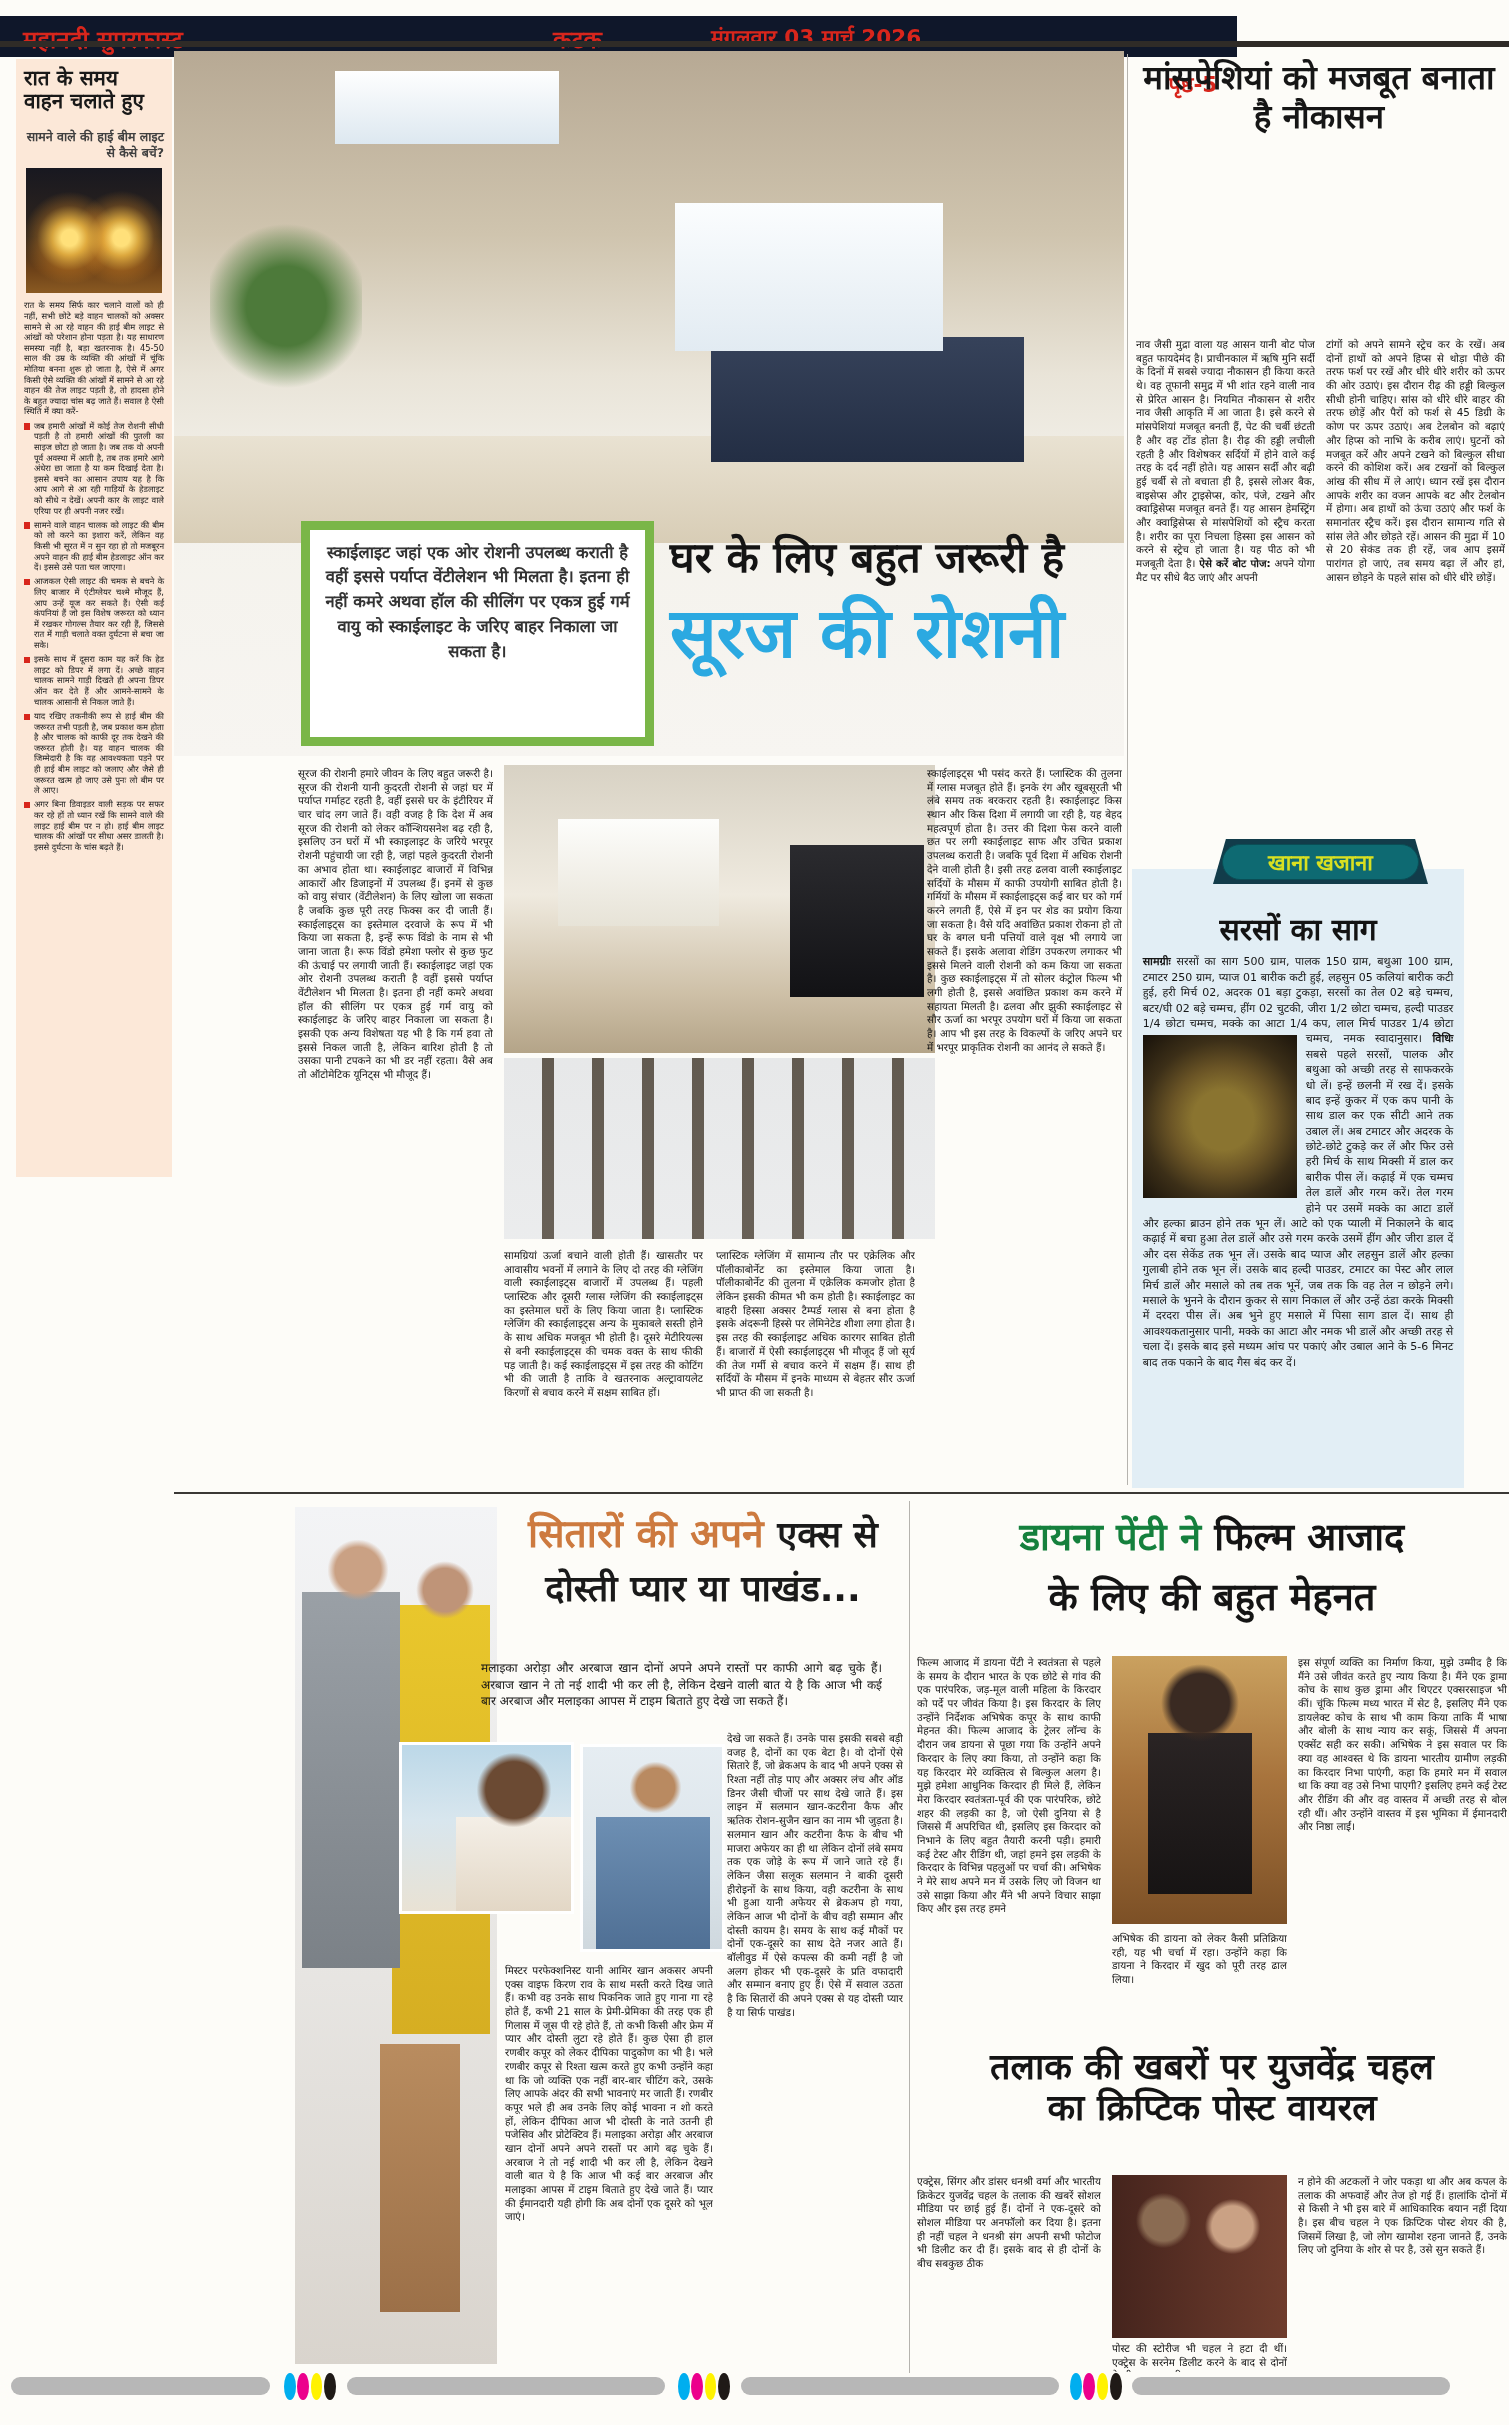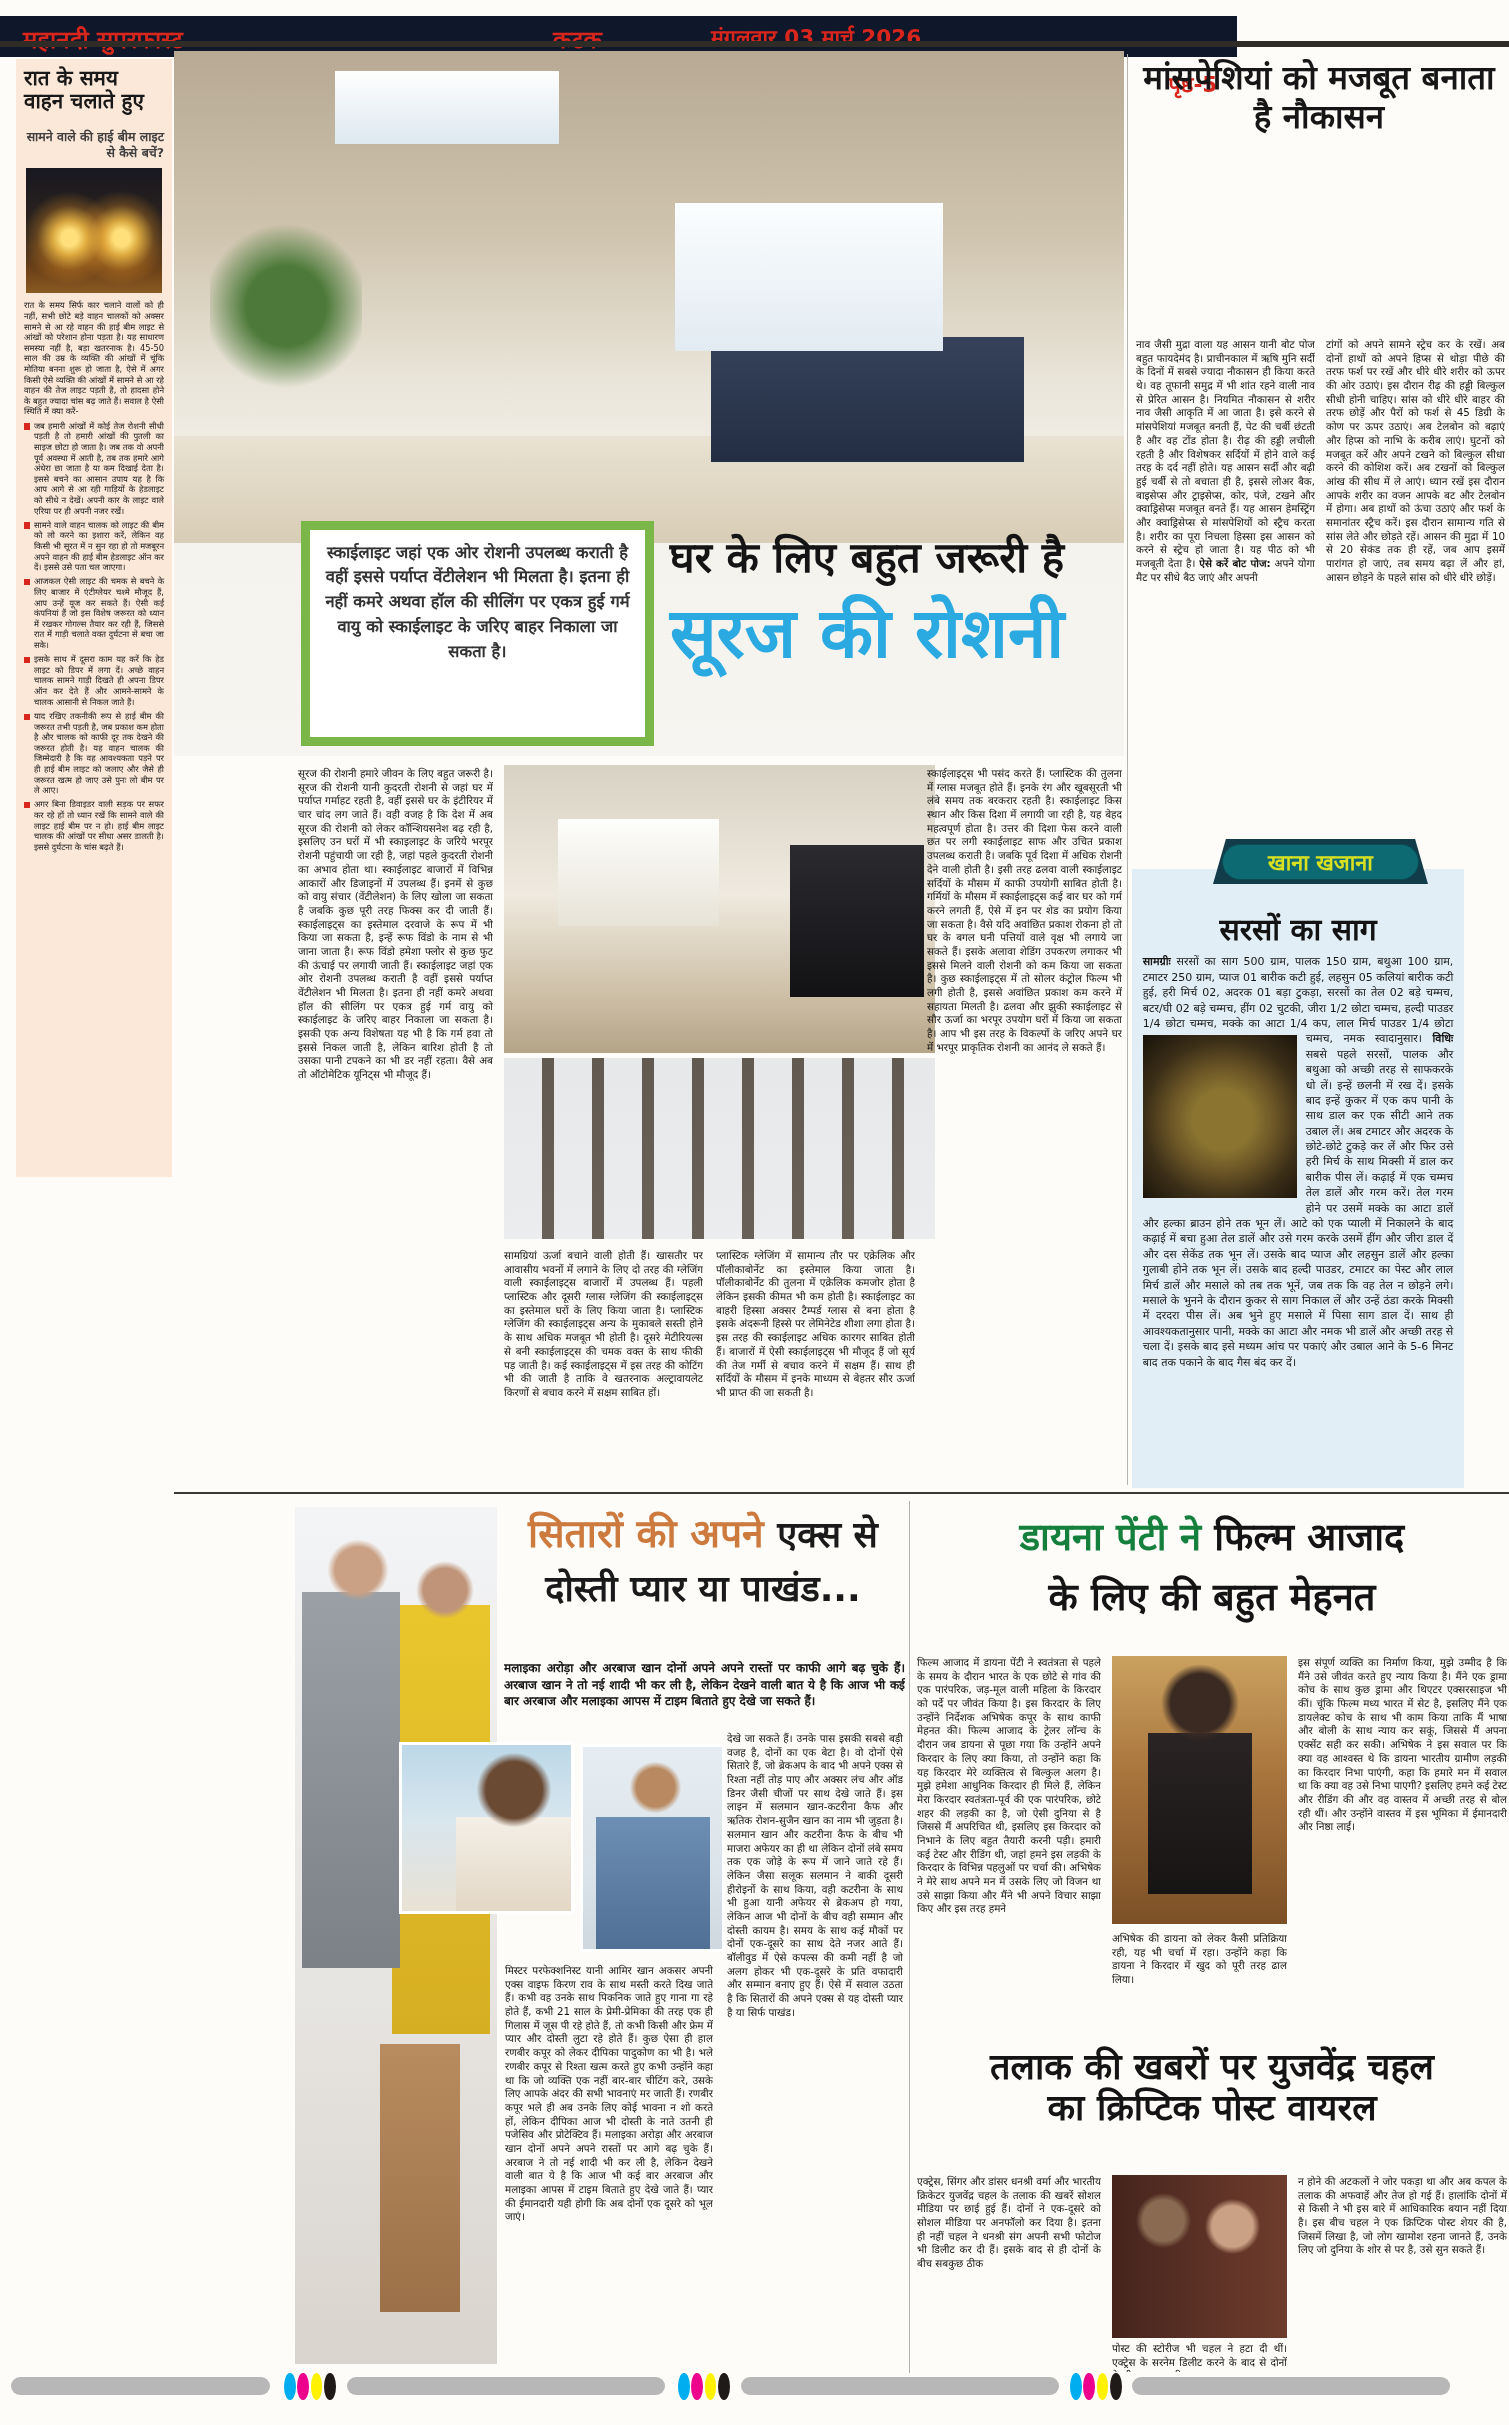--- a/index.html
+++ b/index.html
@@ -89,21 +89,21 @@
       linear-gradient(180deg,#bcd8e8 0%,#d8e6ee 45%,#e9e2d4 100%);}
   .sal-photo{left:580px;top:1744px;width:145px;height:208px;border:3.6px solid #fff;box-sizing:border-box;
     background:
       no-repeat radial-gradient(circle,#b98a61 0 46%,transparent 62%) 43px 10.7px / 59px 59px,
       no-repeat linear-gradient(180deg,#6d8fb3,#4f6f94) 12.5px 70px / 114px 134px,
       linear-gradient(180deg,#e6edf2 0%,#dbe4ea 60%,#cfd8de 100%);}
   .stars-h{left:501px;top:1512px;width:404px;text-align:center;line-height:1.12;font-weight:bold;}
   .stars-h .a{color:#cd7a3f;font-size:39px;}
   .stars-h .b{color:#1a1a1a;font-size:36px;}
   .stars-h2{left:501px;top:1563px;width:404px;text-align:center;font-size:36px;font-weight:bold;color:#1a1a1a;}
-  .stars-intro{left:504px;top:1660px;width:401px;font-size:12px;line-height:1.38;font-weight:bold;
+  .stars-intro{left:481px;top:1660px;width:401px;font-size:12px;line-height:1.38;font-weight:normal;
     text-align:justify;color:#161616;overflow:hidden;height:79px;}
   
   .diana-h1{left:917px;top:1517px;width:590px;text-align:center;line-height:1.1;font-weight:bold;}
   .diana-h1 .r{color:#15803d;font-size:38px;}
   .diana-h1 .k{color:#141414;font-size:38px;}
   .diana-h2{left:917px;top:1569px;width:590px;text-align:center;font-size:38px;font-weight:bold;color:#141414;}
   .diana-photo{left:1112px;top:1656px;width:175px;height:268px;
     background:
       no-repeat radial-gradient(circle,#3a2a22 0 48%,transparent 64%) 45px 3.6px / 86px 86px,
       no-repeat linear-gradient(180deg,#2a2424,#171414) 36px 77px / 104px 161px,

